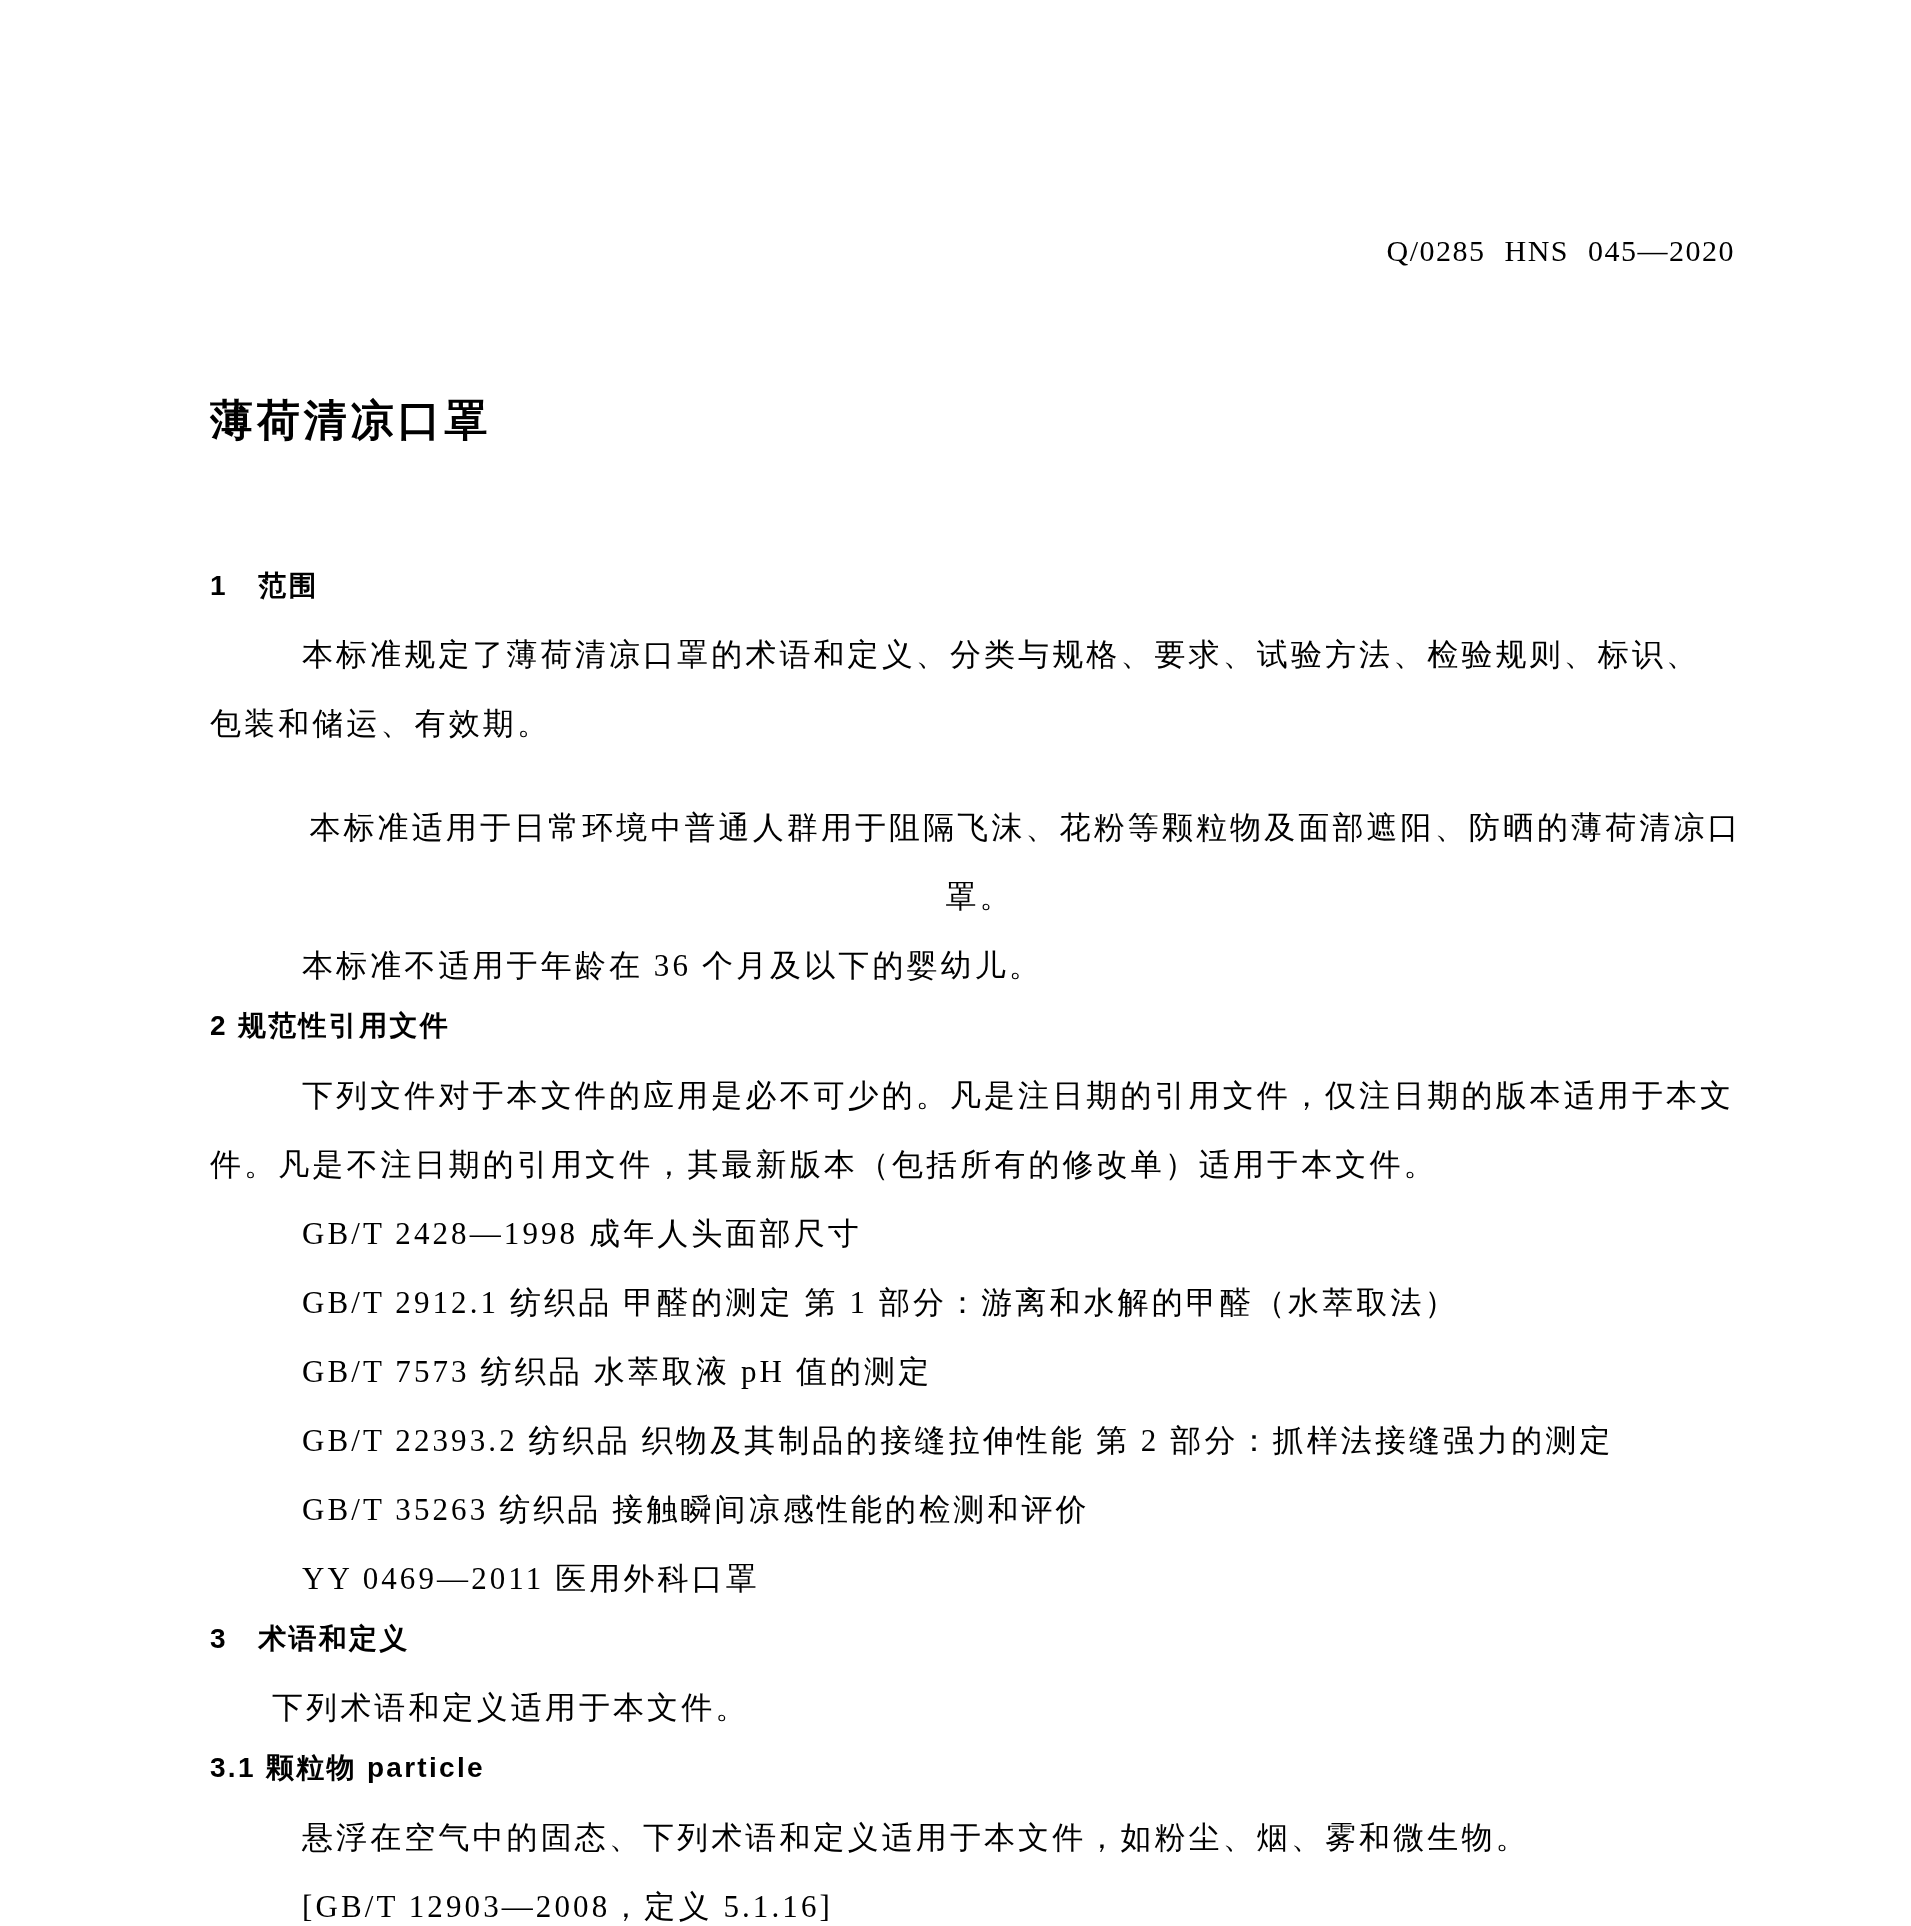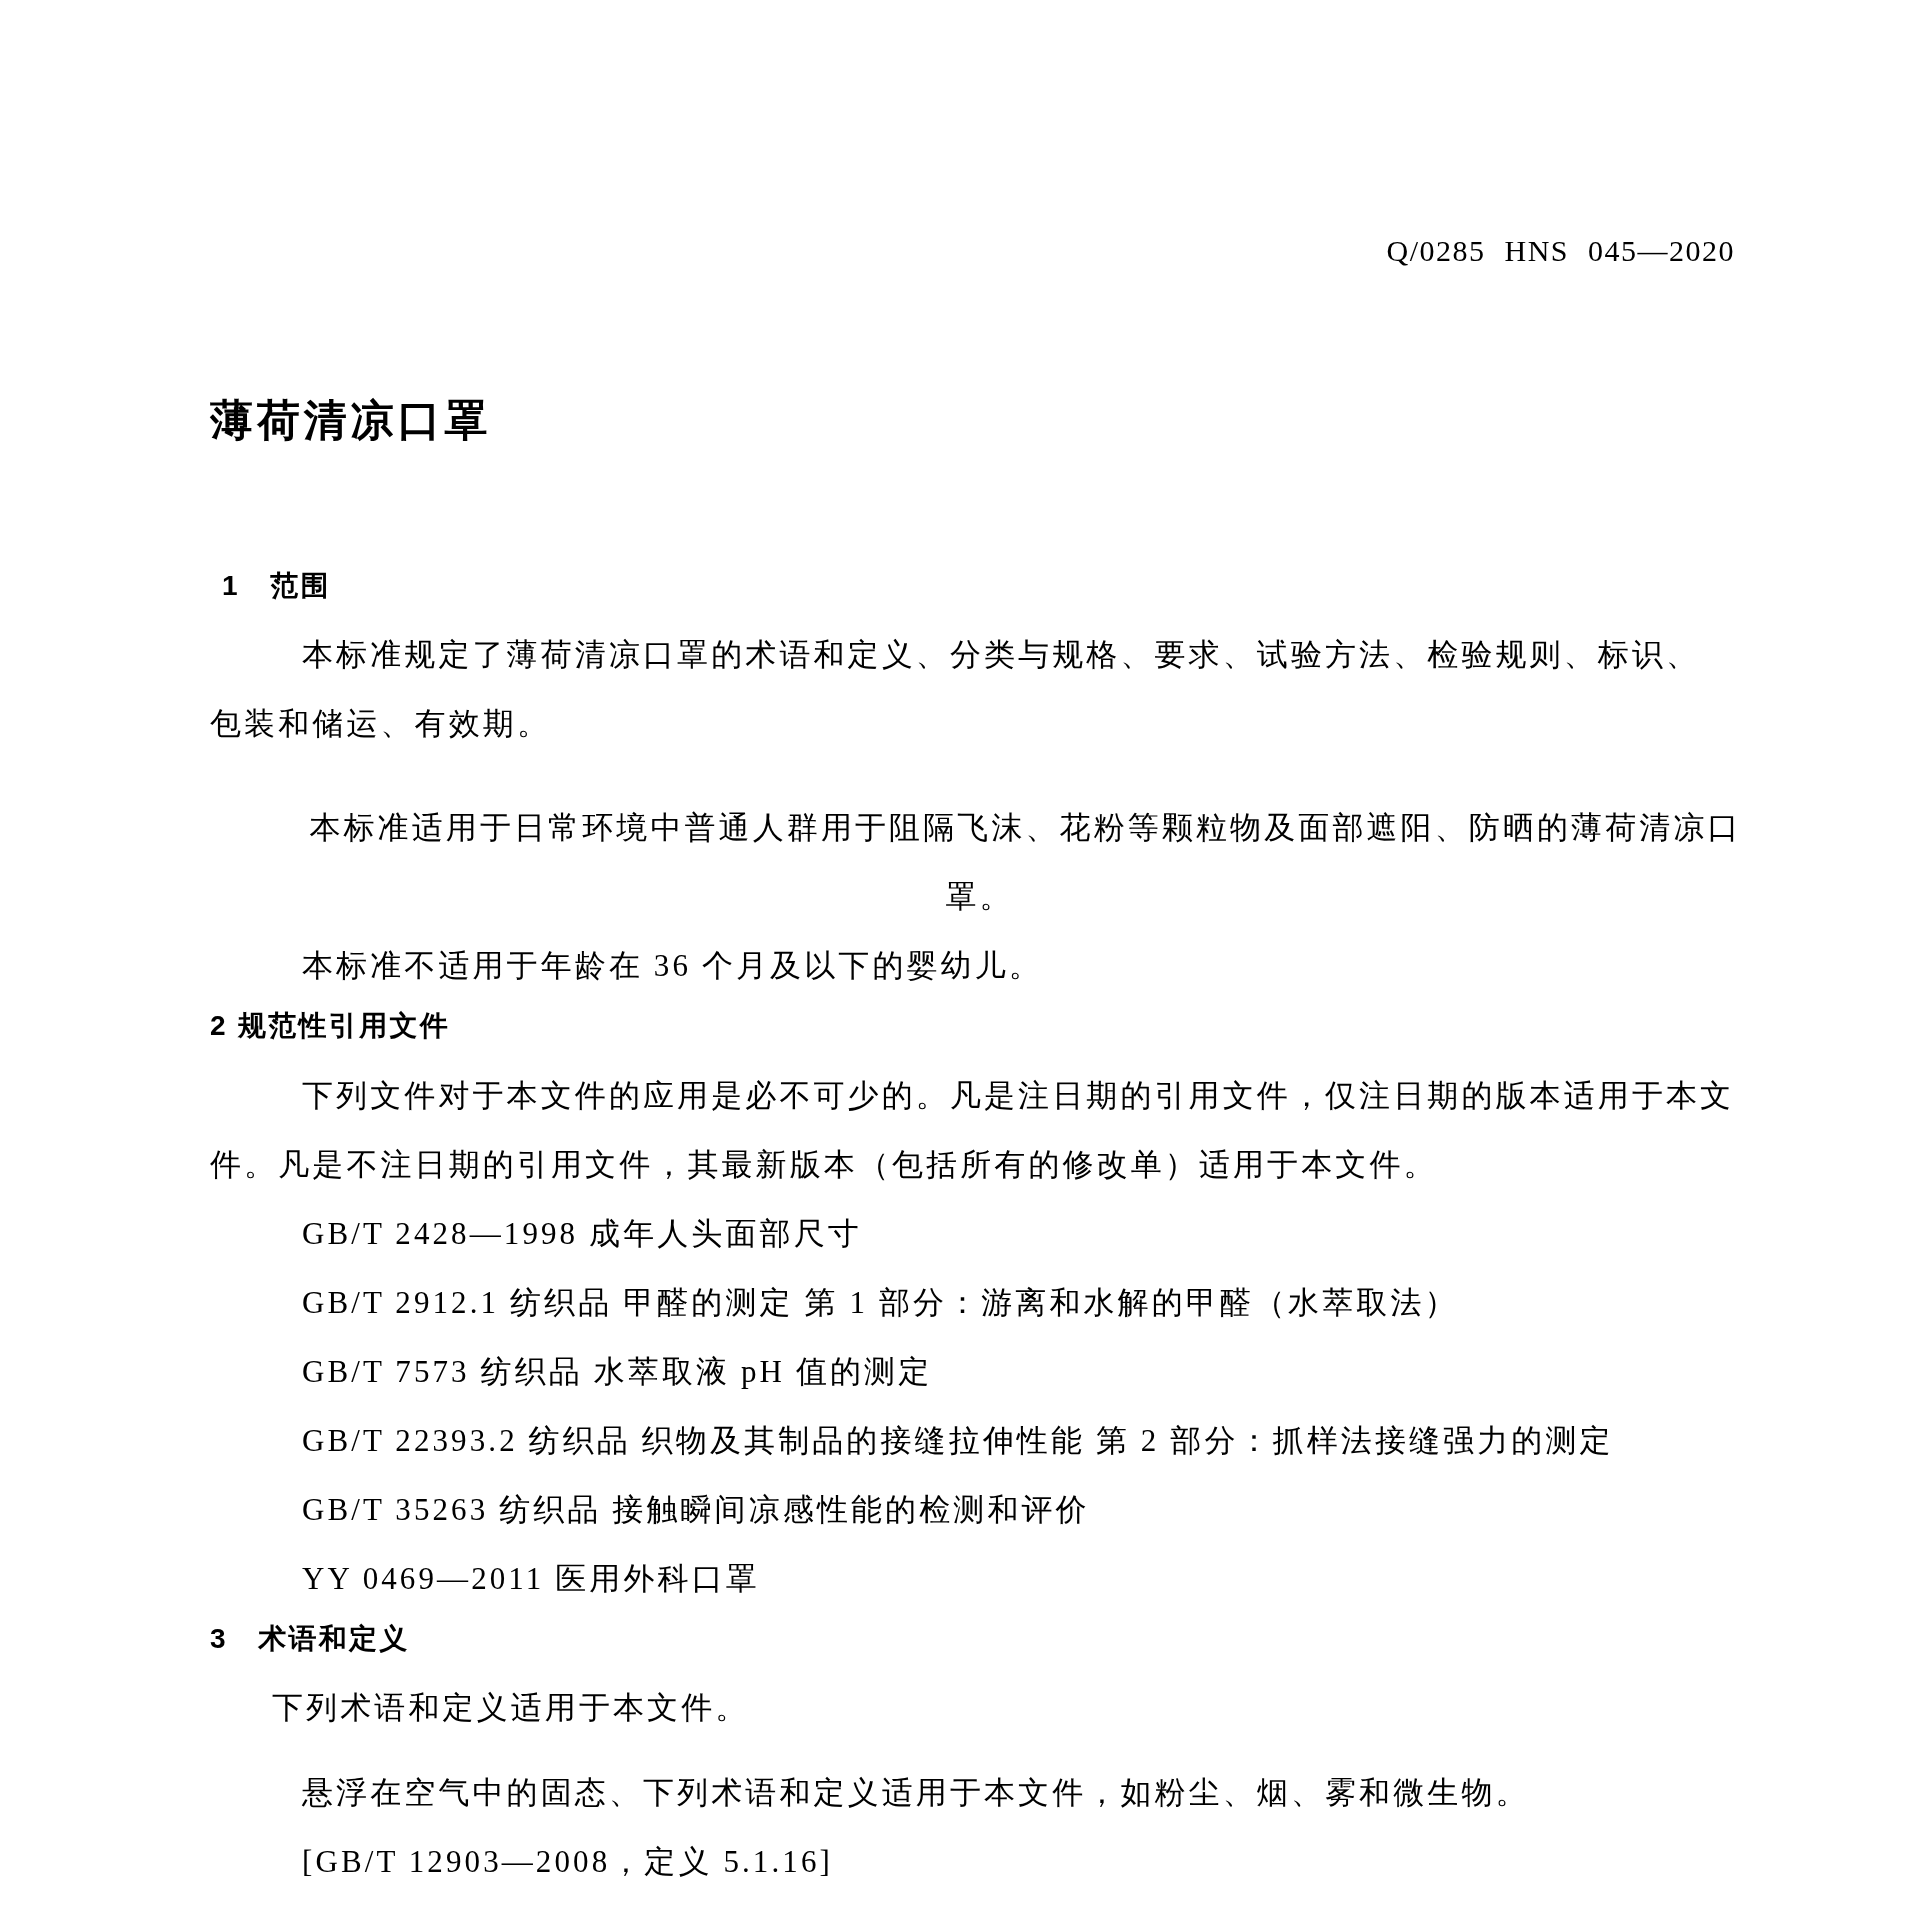--- a/index.html
+++ b/index.html
@@ -45,21 +45,21 @@
     white-space: nowrap;
   }
   .p {
     font-size: 31px;
     line-height: 69px;
     letter-spacing: 3.1px;
   }
   .line { white-space: nowrap; }
   .ind    { padding-left: 92px; }  
   .ind-sm { padding-left: 62px; }
-  .mt-title { margin-top: 119px; margin-left: 12px; }
+  .mt-title { margin-top: 119px; }
   .mt-40  { margin-top: 15.4px; }
   .mt-50  { margin-top: 6px; }
   .mt-90  { margin-top: 35px; text-align: center; }
 </style>
 </head>
 <body>
 
 <div class="header-code">Q/0285 HNS 045—2020</div>
 
 <div class="content">
@@ -97,20 +97,21 @@
     <div class="line ind">GB/T 35263 纺织品 接触瞬间凉感性能的检测和评价</div>
     <div class="line ind">YY 0469—2011 医用外科口罩</div>
   </div>
 
   <div class="h mt-50">3　术语和定义</div>
 
   <div class="p mt-40">
     <div class="line ind-sm">下列术语和定义适用于本文件。</div>
   </div>
 
+  <div class="h mt-50">3.1 颗粒物 particle</div>
 
   <div class="p mt-40">
     <div class="line ind">悬浮在空气中的固态、下列术语和定义适用于本文件，如粉尘、烟、雾和微生物。</div>
   </div>
 
   <div class="p">
     <div class="line ind">[GB/T 12903—2008，定义 5.1.16]</div>
   </div>
 
 </div>

